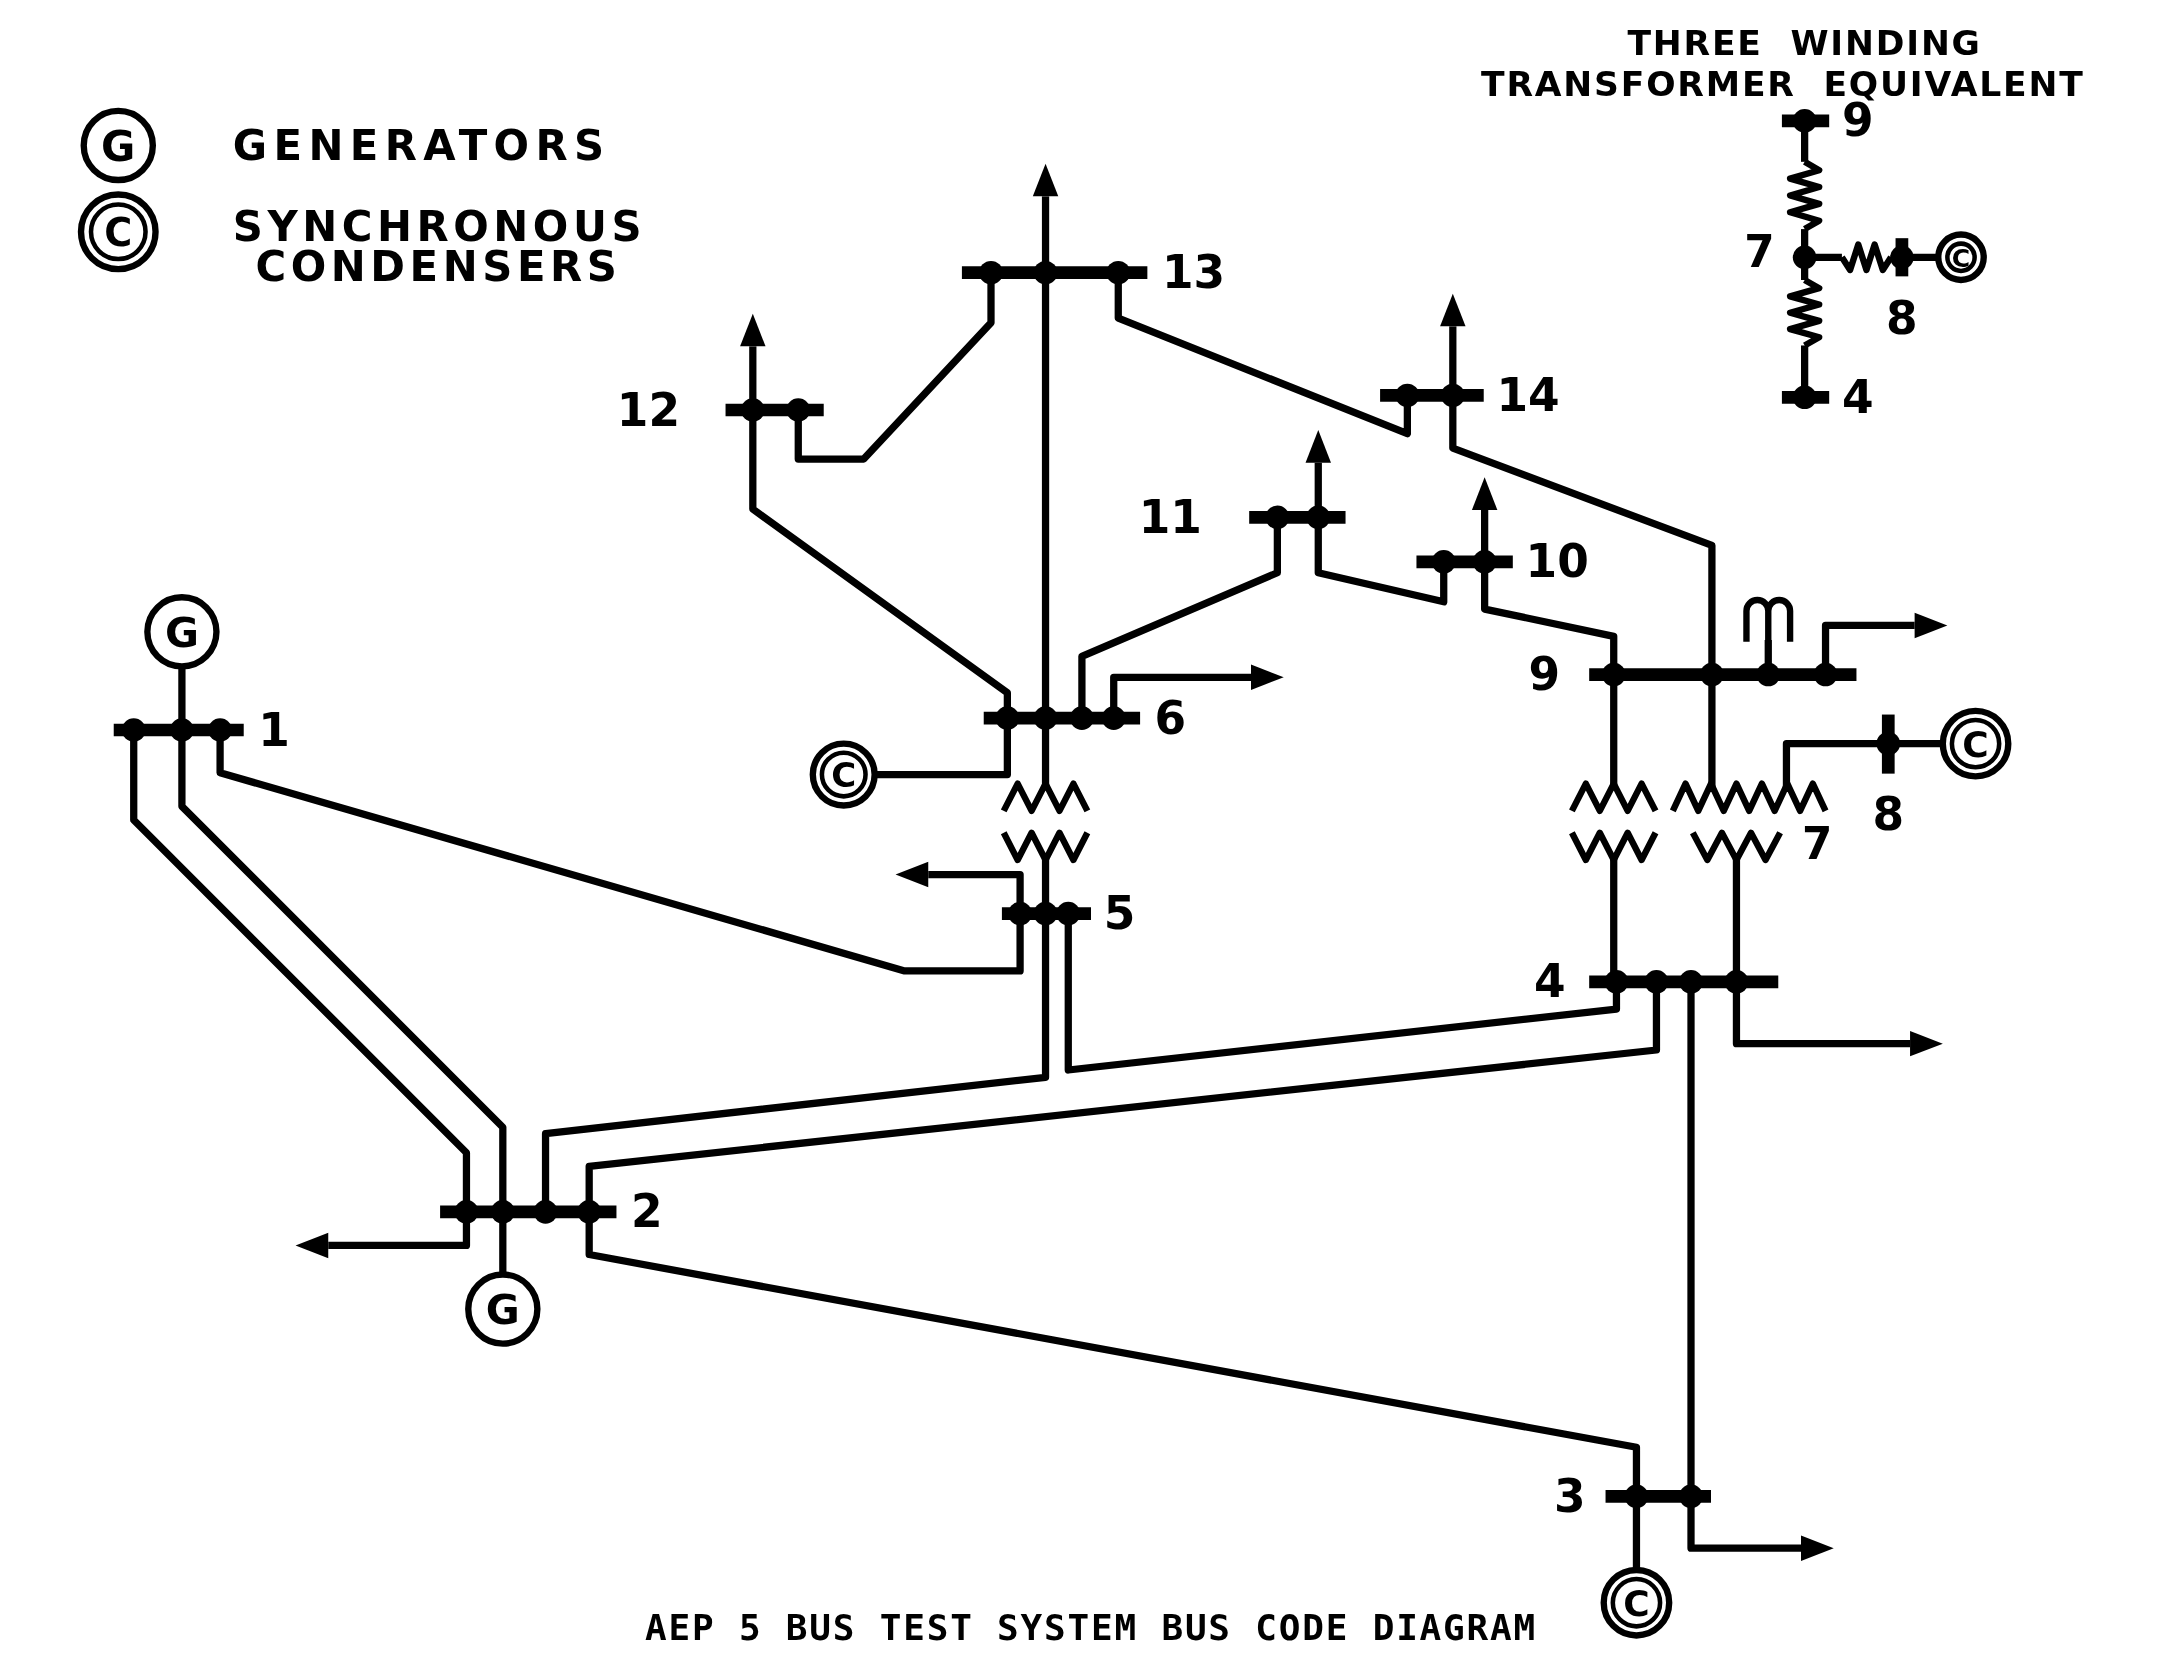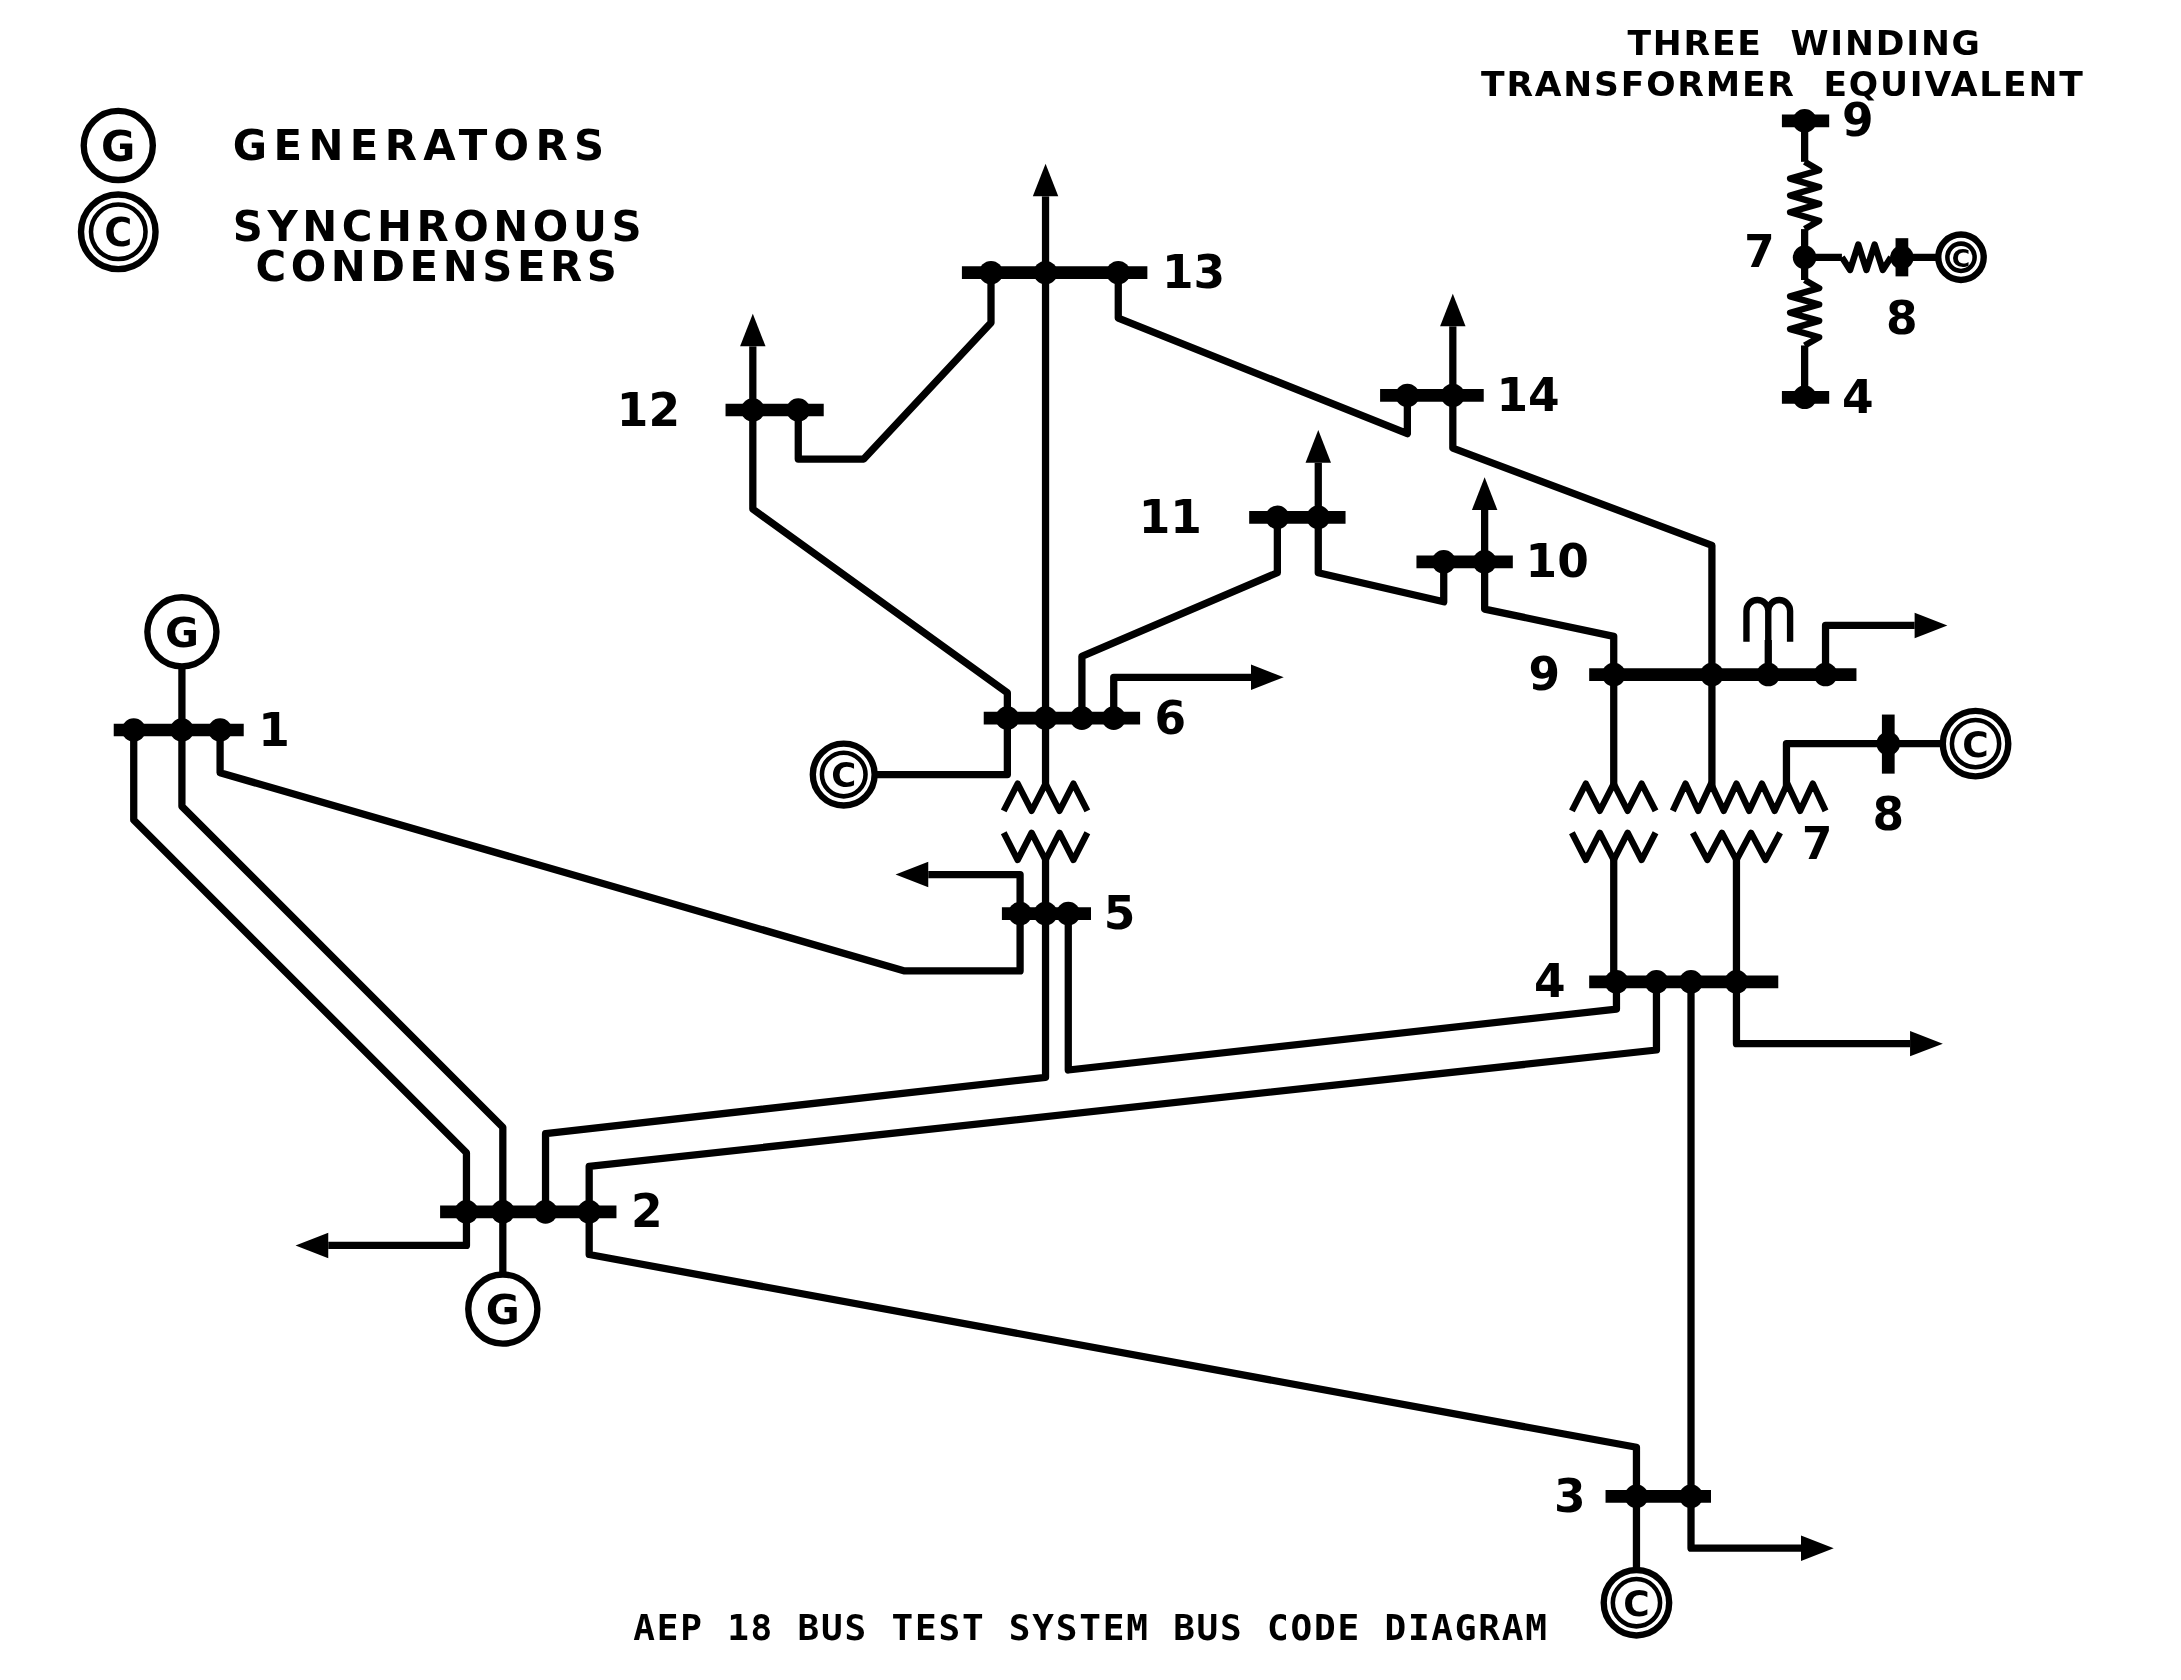--- a/index.html
+++ b/index.html
@@ -244,15 +244,15 @@
         <circle cx="130" cy="255" r="30" fill="none" stroke="#000000" stroke-width="5"></circle>
       </g>
       <text x="130" y="161" fill="#000000" font-size="46" font-weight="bold" text-anchor="middle" dominant-baseline="central" font-family="&quot;DejaVu Sans&quot;,&quot;Liberation Sans&quot;,sans-serif">G</text>
       <text x="130" y="256" fill="#000000" font-size="42" font-weight="bold" text-anchor="middle" dominant-baseline="central" font-family="&quot;DejaVu Sans&quot;,&quot;Liberation Sans&quot;,sans-serif">C</text>
       <text x="256" y="160" fill="#000000" font-size="46" font-weight="bold" text-anchor="start" dominant-baseline="central" font-family="&quot;DejaVu Sans&quot;,&quot;Liberation Sans&quot;,sans-serif" letter-spacing="7">GENERATORS</text>
       <text x="256" y="249" fill="#000000" font-size="46" font-weight="bold" text-anchor="start" dominant-baseline="central" font-family="&quot;DejaVu Sans&quot;,&quot;Liberation Sans&quot;,sans-serif" letter-spacing="5">SYNCHRONOUS</text>
       <text x="281" y="293" fill="#000000" font-size="46" font-weight="bold" text-anchor="start" dominant-baseline="central" font-family="&quot;DejaVu Sans&quot;,&quot;Liberation Sans&quot;,sans-serif" letter-spacing="5">CONDENSERS</text>
       <text x="1985" y="47" fill="#000000" font-size="38" font-weight="bold" text-anchor="middle" dominant-baseline="central" font-family="&quot;DejaVu Sans&quot;,&quot;Liberation Sans&quot;,sans-serif" letter-spacing="2">THREE&nbsp; WINDING</text>
       <text x="1961" y="92" fill="#000000" font-size="38" font-weight="bold" text-anchor="middle" dominant-baseline="central" font-family="&quot;DejaVu Sans&quot;,&quot;Liberation Sans&quot;,sans-serif" letter-spacing="2">TRANSFORMER&nbsp; EQUIVALENT</text>
     </svg>
-  <div class="caption">AEP 18 BUS TEST SYSTEM BUS CODE DIAGRAM</div>
+  <div class="caption">AEP 5 BUS TEST SYSTEM BUS CODE DIAGRAM</div>
 </div>
 
 
 </body></html>

